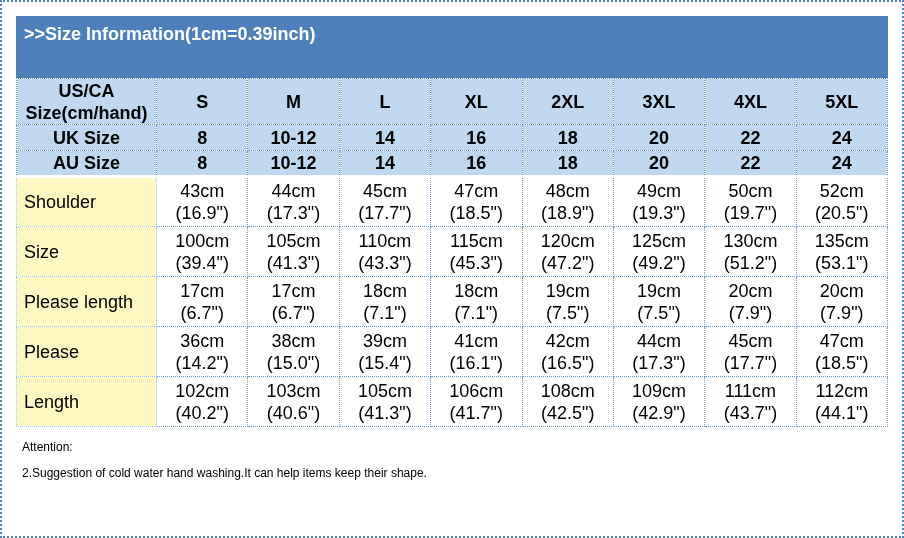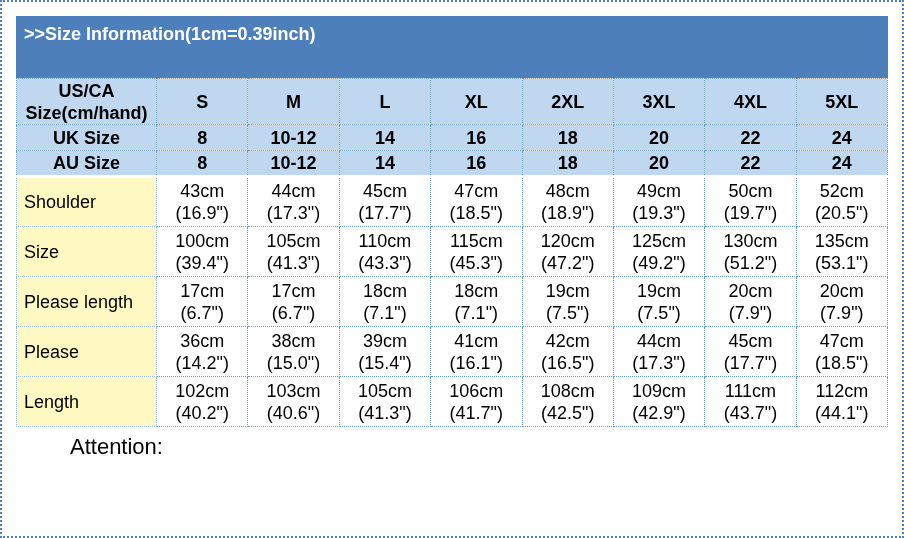--- a/index.html
+++ b/index.html
@@ -48,24 +48,23 @@
   tr.m-row td.lbl {
     background: #fef9c3;
     text-align: left;
     padding-left: 7px;
     font-weight: normal;
     border-color: #9dc1e8;
   }
   .two-line span { display: block; }
   .attention {
     padding: 7px 4px 0 6px;
-    font-size: 22px;
+    font-size: 12px;
     line-height: 26px;
     color: #000000;
-    margin-left: 48px;
   }
 </style>
 </head>
 <body>
 
 <div class="page">
 
   <div class="banner">
     <div>&gt;&gt;Size Information(1cm=0.39inch)</div>
   </div>
@@ -299,15 +298,16 @@
         <td class="two-line">
             <span>112cm</span>
             <span>(44.1")</span>
           </td>
       </tr>
     </tbody>
   </table>
 
   <div class="attention">
     <div>Attention:</div>
+    <div>2.Suggestion of cold water hand washing.It can help items keep their shape.</div>
   </div>
 
 </div>
 
 </body></html>

